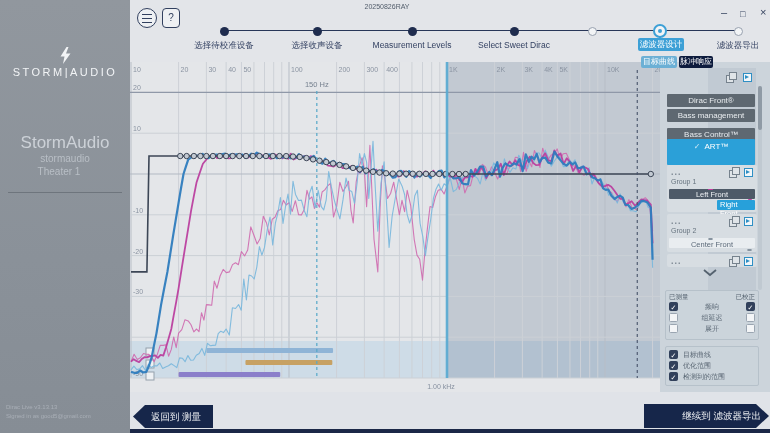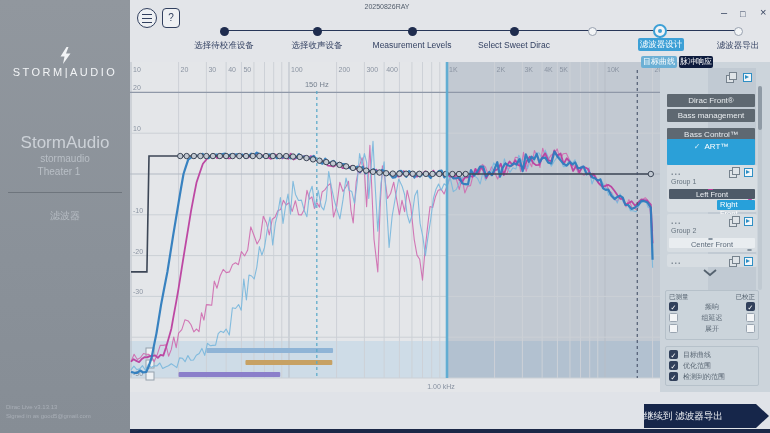--- a/index.html
+++ b/index.html
@@ -75,21 +75,21 @@
   .lrow{display:flex;align-items:center;height:11px;font-size:7px;color:#5a6774;}
   .lrow .lab{flex:1;text-align:center;}
   .lrow2 .lab{flex:1;text-align:left;margin-left:5px;}
   .cbx{width:9px;height:9px;box-sizing:border-box;border-radius:1.5px;text-align:center;line-height:9px;}
   .cbx.on{background:#31405b;border:1px solid #31405b;color:#fff;font-size:7px;}
   .cbx.off{background:#f3f5f7;border:1px solid #9aa5b1;}
 
   
   .bottombar{position:absolute;left:130px;top:392px;width:640px;height:41px;background:#e0e3e8;z-index:5;}
   .btn-back{position:absolute;left:3px;top:13px;width:80px;height:23px;background:#16264a;color:#f0f2f5;font-size:9.5px;line-height:23px;text-align:center;clip-path:polygon(12px 0,100% 0,100% 100%,12px 100%,0 50%);padding-left:6px;box-sizing:border-box;}
-  .btn-next{position:absolute;left:514px;top:12px;width:125px;height:24px;background:#16264a;color:#f0f2f5;font-size:9.5px;line-height:24px;text-align:left;clip-path:polygon(0 0,calc(100% - 13px) 0,100% 50%,calc(100% - 13px) 100%,0 100%);padding-right:23px;box-sizing:border-box;}
+  .btn-next{position:absolute;left:514px;top:12px;width:125px;height:24px;background:#16264a;color:#f0f2f5;font-size:9.5px;line-height:24px;text-align:right;clip-path:polygon(0 0,calc(100% - 13px) 0,100% 50%,calc(100% - 13px) 100%,0 100%);padding-right:8px;box-sizing:border-box;}
   .btn-snap{position:absolute;left:253px;top:19px;width:114px;height:19px;background:#15254a;border-radius:10px;display:flex;align-items:center;}
   .btn-snap .slab{flex:1;text-align:center;color:#44587f;font-size:9px;}
   .btn-snap .sdiv{width:1px;height:11px;background:#3a4c72;}
   .snap-icon{width:20px;display:flex;flex-direction:column;gap:2px;align-items:center;padding-right:2px;}
   .snap-icon i{display:block;width:9px;height:0;border-top:1.5px solid #8fa6cc;}
   .bottomstrip{position:absolute;left:130px;top:429px;width:640px;height:4px;background:#1b2847;z-index:7;}
 </style>
 </head>
 <body>
 
@@ -99,21 +99,20 @@
     <span class="bolt">
       <svg width="13" height="17" viewBox="0 0 13 17">
           <path d="M7.5 0 L1.5 9.5 H5.5 L4 17 L11.5 6.5 H7 L9.5 0 Z" fill="#f2f4f6"></path>
         </svg>
     </span>
     <div class="brandword">STORM|AUDIO</div>
     <div class="product">StormAudio</div>
     <div class="device">stormaudio</div>
     <div class="theater">Theater 1</div>
     <div class="sdivider"></div>
-    <div class="sidenav">滤波器</div>
     <div class="version">Dirac Live v3.13.13</div>
     <div class="signedin">Signed in as good5@gmail.com</div>
   </div>
 
   <div class="topbar">
     <div class="menu-btn">
         <i></i>
         <i></i>
         <i></i>
       </div>
@@ -375,17 +374,18 @@
         <span class="lab">优化范围</span>
       </div>
       <div class="lrow lrow2">
         <span class="cbx on">✓</span>
         <span class="lab">检测到的范围</span>
       </div>
     </div>
   </div>
 
   <div class="bottombar">
+    <div class="btn-back">返回到 测量</div>
     <div class="btn-next">继续到 滤波器导出</div>
   </div>
   <div class="bottomstrip"></div>
 
 </div>
 
 </body></html>

